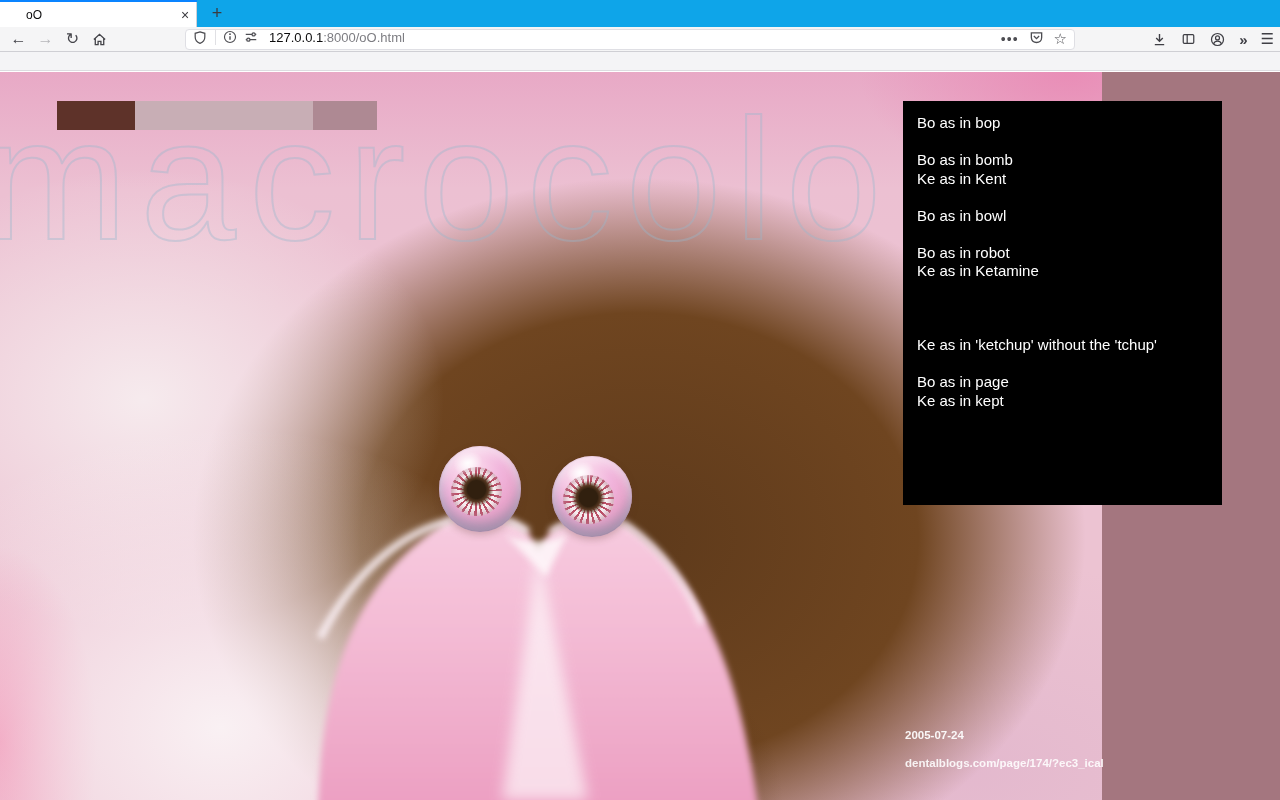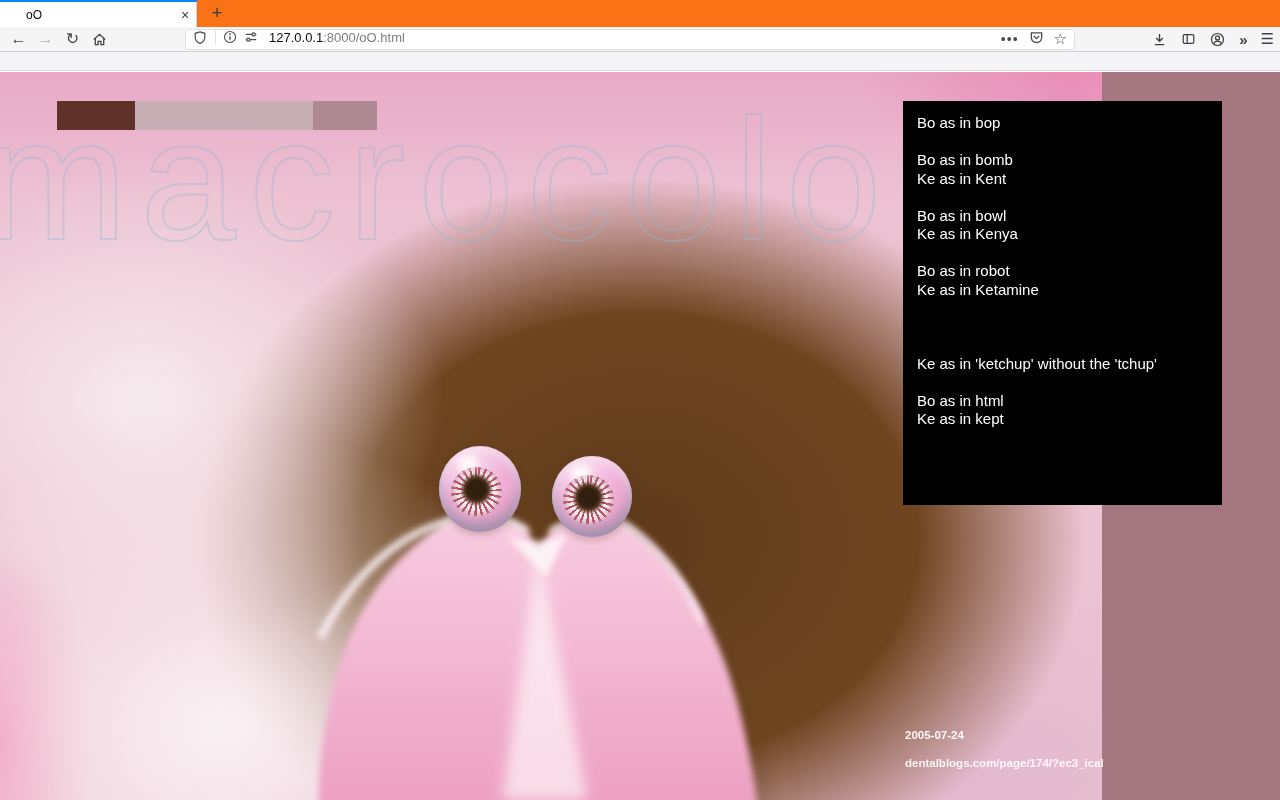--- a/index.html
+++ b/index.html
@@ -1,21 +1,21 @@
 <!DOCTYPE html>
 <html><head>
 <meta charset="utf-8">
 <style>
   * { margin:0; padding:0; box-sizing:border-box; }
   html,body { width:1280px; height:800px; overflow:hidden; background:#fff;
               font-family:"Liberation Sans", sans-serif; }
 
   
   .chrome { position:relative; width:1280px; height:72px; background:#fff; }
-  .tabbar { position:relative; height:27px; background:#f97316; }
+  .tabbar { position:relative; height:27px; background:#0ea5e9; }
   .tab-accent { position:absolute; left:0; top:0; width:197px; height:2px; background:#0a84ff; }
   .tab { position:absolute; left:0; top:2px; width:197px; height:25px; background:#fff;
          border-right:1px solid #d0d0d6; display:flex; align-items:center; }
   .tab-title { padding-left:26px; font-size:12px; color:#0c0c0d; flex:1; }
   .tab-close { width:22px; font-size:14px; color:#3b3b40; text-align:center; cursor:default; }
   .newtab { position:absolute; left:203px; top:2px; width:28px; height:25px; text-align:center;
             line-height:23px; font-size:18px; color:#3b3b40; font-weight:300; }
 
   .toolbar { height:25px; background:#f5f5f6; border-bottom:1px solid #cfcfd4;
              display:flex; align-items:center; }
@@ -232,29 +232,28 @@
         <span style="background: rgb(174, 137, 147);"></span>
       </nav>
 
     <div class="pronbox">
         <div class="pron-line">Bo as in bop</div>
         <div class="pron-line"></div>
         <div class="pron-line">Bo as in bomb</div>
         <div class="pron-line">Ke as in Kent</div>
         <div class="pron-line"></div>
         <div class="pron-line">Bo as in bowl</div>
-        <div class="pron-line">Ke as in Kenya</div>
         <div class="pron-line"></div>
         <div class="pron-line">Bo as in robot</div>
         <div class="pron-line">Ke as in Ketamine</div>
         <div class="pron-line"></div>
         <div class="pron-line"></div>
         <div class="pron-line"></div>
         <div class="pron-line">Ke as in 'ketchup' without the 'tchup'</div>
         <div class="pron-line"></div>
-        <div class="pron-line">Bo as in html</div>
+        <div class="pron-line">Bo as in page</div>
         <div class="pron-line">Ke as in kept</div>
       </div>
 
     <div class="date">2005-07-24</div>
     <a class="flink" href="#">dentalblogs.com/page/174/?ec3_ical</a>
   </main>
 </div>
 
 </body></html>

